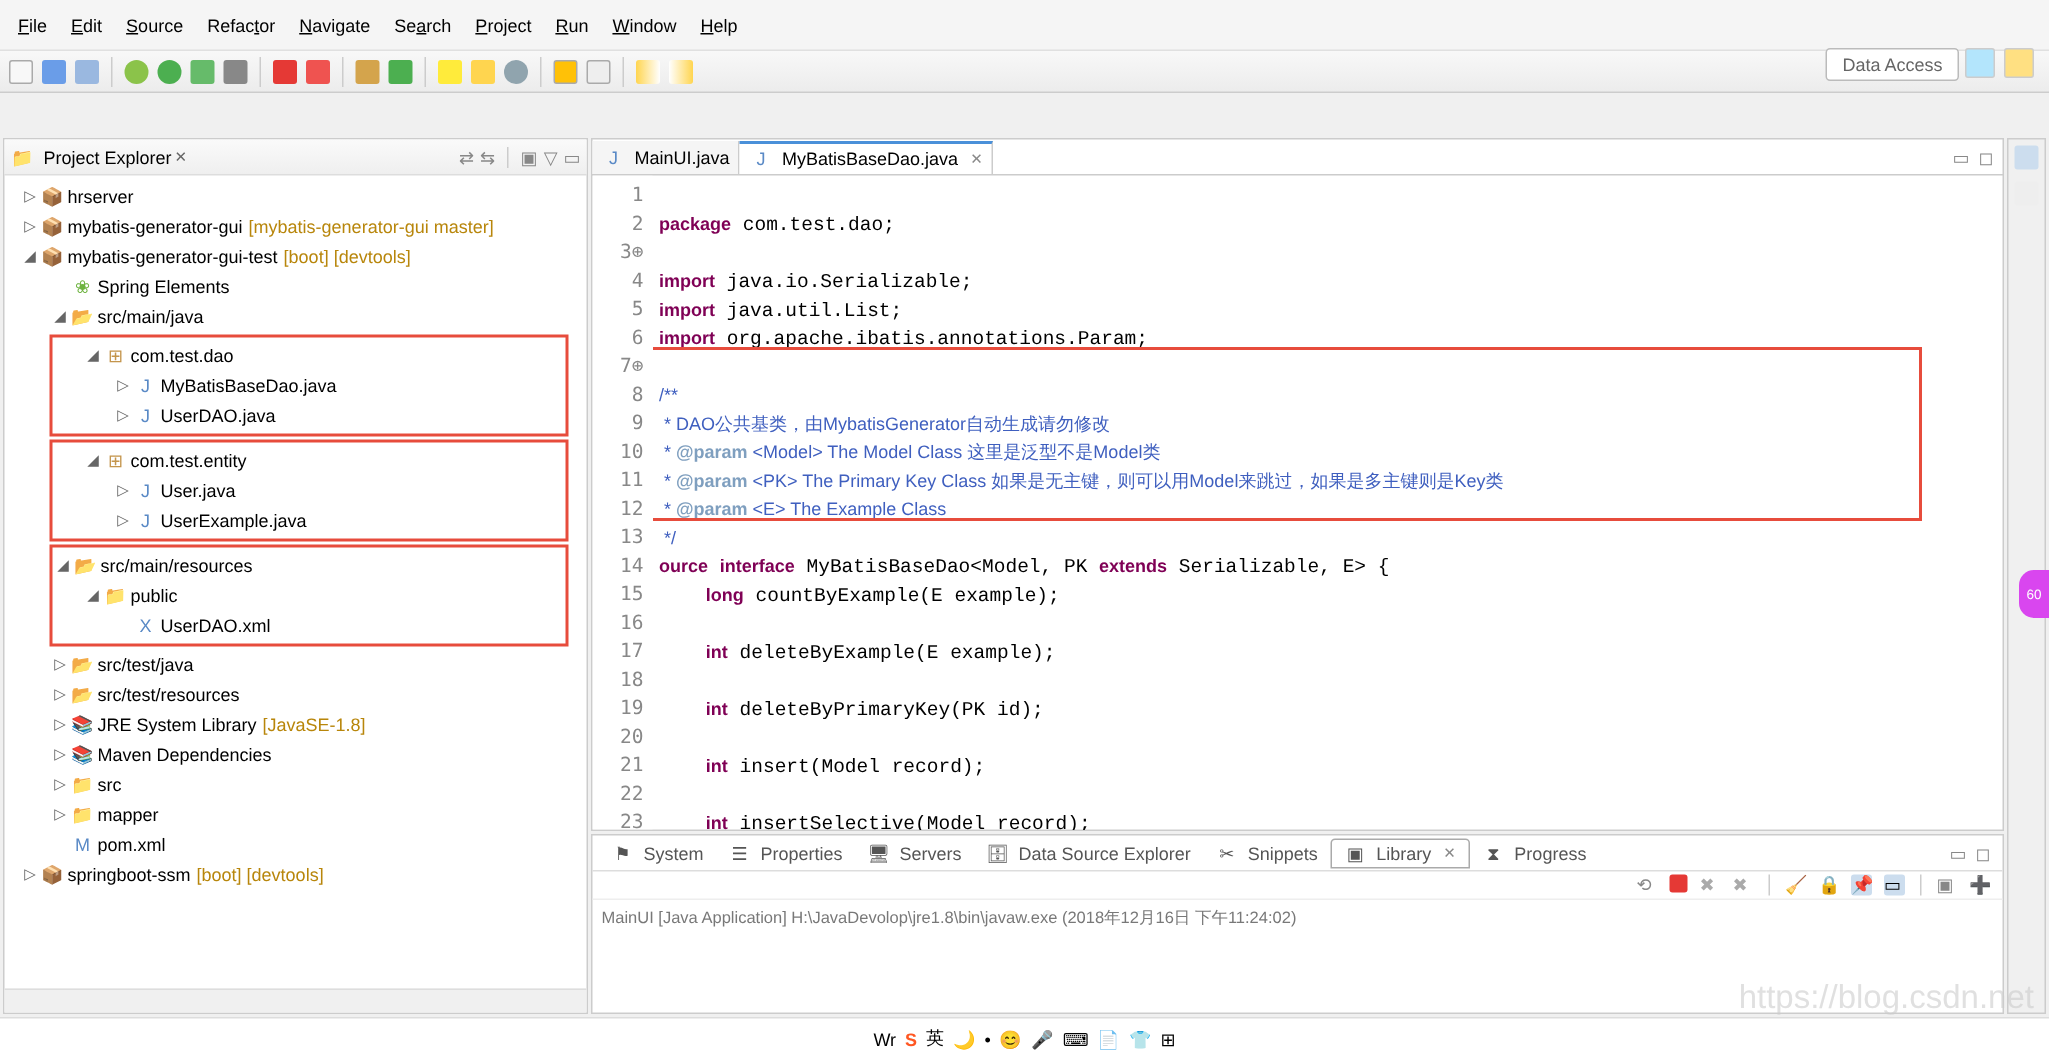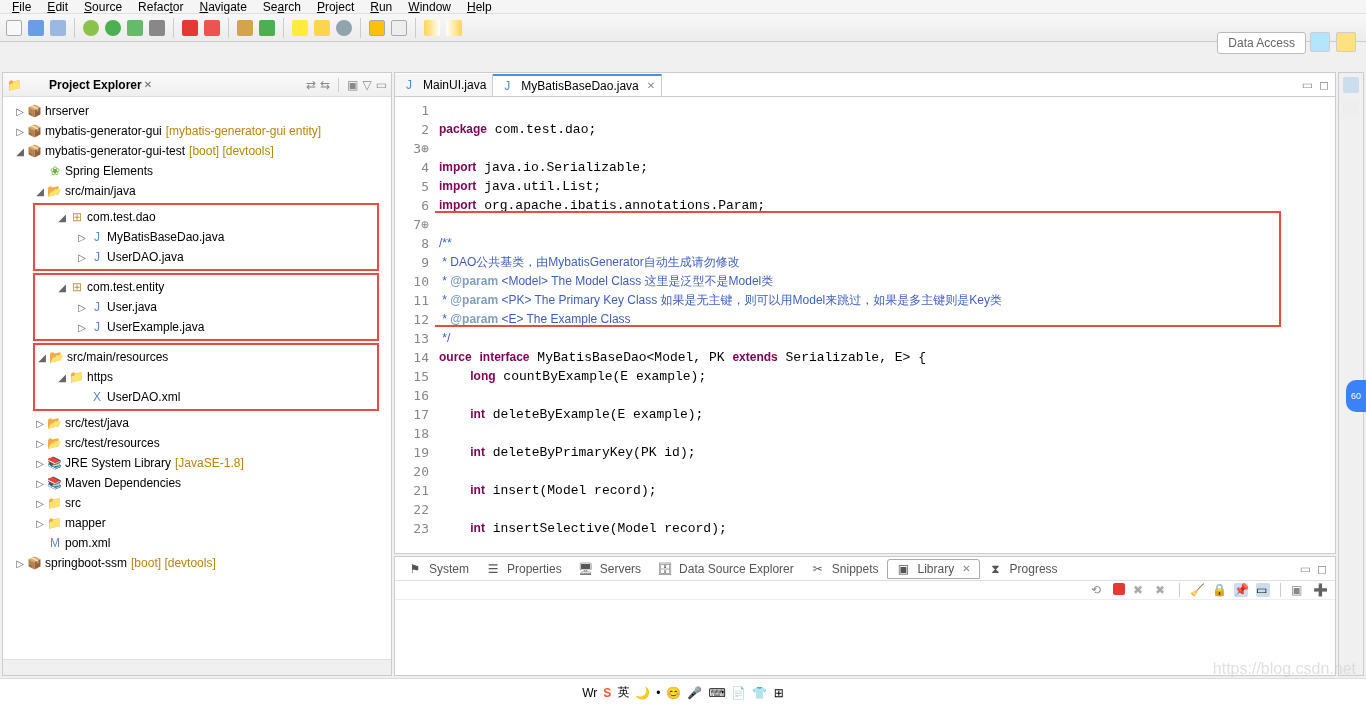--- a/index.html
+++ b/index.html
@@ -1,29 +1,29 @@
 <!DOCTYPE html>
 <html><head>
 <meta charset="utf-8">
 <style>
 * { margin: 0; padding: 0; box-sizing: border-box; font-family: "Microsoft YaHei", sans-serif; font-size: 12px; }
 body { background: #f0f0f0; width: 1366px; height: 706px; overflow: hidden; display: flex; flex-direction: column; }
-.menubar { background: #f5f5f5; height: 14px; display: flex; align-items: center; padding: 0 4px; border-bottom: 1px solid #e0e0e0; }
+.menubar { background: #f5f5f5; height: 34px; display: flex; align-items: center; padding: 0 4px; border-bottom: 1px solid #e0e0e0; }
 .menubar span { padding: 2px 8px; cursor: default; }
 .menubar span u { text-decoration: underline; }
 .toolbar { background: linear-gradient(#f8f8f8,#ececec); height: 28px; display: flex; align-items: center; padding: 0 4px; gap: 2px; border-bottom: 1px solid #ccc; position: relative; }
 .ticon { width: 16px; height: 16px; display: inline-block; border-radius: 2px; margin: 0 2px; }
 .sep { width: 1px; height: 20px; background: #ccc; margin: 0 4px; }
 .quick-access { position: absolute; right: 60px; top: 32px; border: 1px solid #bbb; background: #fff; padding: 3px 10px; border-radius: 3px; font-size: 12px; color: #666; }
 .qa-btn { position: absolute; right: 8px; top: 32px; display: flex; gap: 2px; }
 .qa-btn .ticon { border: 1px solid #ccc; width: 20px; height: 20px; }
 .main-area { display: flex; flex: 1; min-height: 0; padding-top: 28px; }
 .explorer-panel { width: 390px; background: #fff; border: 1px solid #ccc; margin: 2px; display: flex; flex-direction: column; }
 .panel-header { display: flex; align-items: center; border-bottom: 1px solid #ddd; padding: 2px 4px; background: linear-gradient(#fafafa,#efefef); height: 24px; }
-.panel-title { font-weight: bold; padding-left: 4px; margin-left: 20px; }
+.panel-title { font-weight: normal; padding-left: 4px; }
 .panel-x { margin-left: 2px; color: #666; font-size: 10px; }
 .panel-tools { margin-left: auto; display: flex; gap: 4px; align-items: center; }
 .tree { flex: 1; overflow: auto; padding: 4px 0 4px 2px; user-select: none; }
 .tree-item { display: flex; align-items: center; height: 20px; white-space: nowrap; }
 .twisty { width: 14px; text-align: center; color: #666; font-size: 10px; cursor: pointer; }
 .ticon-sm { width: 16px; height: 14px; display: inline-block; margin-right: 2px; text-align: center; }
 .label-main { color: #000; }
 .label-decor { color: #b8860b; margin-left: 4px; }
 .highlight-box { border: 2px solid #e74c3c; margin: 2px 12px 2px 28px; padding: 2px 0; }
 .editor-panel { flex: 1; display: flex; flex-direction: column; margin: 2px 2px 2px 0; min-width: 0; }
@@ -40,22 +40,22 @@
 .code-highlight-box { position: absolute; border: 2px solid #e74c3c; pointer-events: none; }
 .bottom-panel { height: 120px; background: #fff; border: 1px solid #ccc; margin-top: 2px; display: flex; flex-direction: column; }
 .view-tabs { display: flex; align-items: center; padding: 2px 4px; border-bottom: 1px solid #ddd; height: 24px; }
 .view-tab { display: flex; align-items: center; padding: 2px 8px; gap: 4px; color: #555; }
 .view-tab.active { border: 1px solid #aaa; border-radius: 3px 3px 0 0; background: #fff; }
 .console-tools { display: flex; gap: 4px; justify-content: flex-end; padding: 2px 6px; border-bottom: 1px solid #eee; }
 .console-body { flex: 1; padding: 4px 6px; color: #787878; font-size: 11px; overflow: auto; }
 .right-sidebar { width: 26px; background: #f0f0f0; border: 1px solid #ccc; margin: 2px 2px 2px 0; display: flex; flex-direction: column; align-items: center; padding-top: 4px; gap: 8px; }
 .scroll-h { height: 16px; background: #f0f0f0; border-top: 1px solid #ddd; }
 .taskbar { height: 28px; background: #fff; border-top: 1px solid #ddd; display: flex; align-items: center; padding: 0 8px; gap: 6px; justify-content: center; }
-.badge { position: absolute; right: 0; top: 380px; width: 20px; height: 32px; background: #3b82f6; border-radius: 10px 0 0 10px; color: #fff; font-size: 9px; display: flex; align-items: center; justify-content: center; }
-.watermark { position: absolute; right: 10px; bottom: 28px; color: #ccc; font-size: 16px; font-family: Arial; opacity: 0.6; pointer-events: none; }
+.badge { position: absolute; right: 0; top: 380px; width: 20px; height: 32px; background: #d946ef; border-radius: 10px 0 0 10px; color: #fff; font-size: 9px; display: flex; align-items: center; justify-content: center; }
+.watermark { position: absolute; right: 10px; bottom: 28px; color: #ccc; font-size: 22px; font-family: Arial; opacity: 0.6; pointer-events: none; }
 </style>
 </head>
 <body>
 
 <div class="menubar">
   <span><u>F</u>ile</span>
   <span><u>E</u>dit</span>
   <span><u>S</u>ource</span>
   <span>Refac<u>t</u>or</span>
   <span><u>N</u>avigate</span>
@@ -118,21 +118,21 @@
     <div class="tree">
       <div class="tree-item" style="padding-left:8px">
           <span class="twisty">▷</span>
           <span class="ticon-sm">📦</span>
           <span class="label-main">hrserver</span>
         </div>
       <div class="tree-item" style="padding-left:8px">
           <span class="twisty">▷</span>
           <span class="ticon-sm">📦</span>
           <span class="label-main">mybatis-generator-gui</span>
-          <span class="label-decor">[mybatis-generator-gui entity]</span>
+          <span class="label-decor">[mybatis-generator-gui master]</span>
         </div>
       <div class="tree-item" style="padding-left:8px">
           <span class="twisty">◢</span>
           <span class="ticon-sm">📦</span>
           <span class="label-main">mybatis-generator-gui-test</span>
           <span class="label-decor">[boot] [devtools]</span>
         </div>
       <div class="tree-item" style="padding-left:28px">
           <span class="twisty"></span>
           <span class="ticon-sm" style="color:#6db33f">❀</span>
@@ -180,21 +180,21 @@
       </div>
       <div class="highlight-box">
         <div class="tree-item" style="padding-left:0px">
             <span class="twisty">◢</span>
             <span class="ticon-sm">📂</span>
             <span class="label-main">src/main/resources</span>
           </div>
         <div class="tree-item" style="padding-left:20px">
             <span class="twisty">◢</span>
             <span class="ticon-sm" style="color:#e8a33d">📁</span>
-            <span class="label-main">https</span>
+            <span class="label-main">public</span>
           </div>
         <div class="tree-item" style="padding-left:40px">
             <span class="twisty"></span>
             <span class="ticon-sm" style="color:#5a8ac6">X</span>
             <span class="label-main">UserDAO.xml</span>
           </div>
       </div>
 
       <div class="tree-item" style="padding-left:28px">
           <span class="twisty">▷</span>
@@ -329,20 +329,21 @@
         <span class="ticon" style="width:14px;height:14px;color:#aaa">✖</span>
         <span class="sep" style="height:14px"></span>
         <span class="ticon" style="width:14px;height:14px;color:#888">🧹</span>
         <span class="ticon" style="width:14px;height:14px;color:#888">🔒</span>
         <span class="ticon" style="width:14px;height:14px;background:#cde">📌</span>
         <span class="ticon" style="width:14px;height:14px;background:#cde">▭</span>
         <span class="sep" style="height:14px"></span>
         <span class="ticon" style="width:14px;height:14px;color:#888">▣</span>
         <span class="ticon" style="width:14px;height:14px;color:#888">➕</span>
       </div>
+      <div class="console-body">MainUI [Java Application] H:\JavaDevolop\jre1.8\bin\javaw.exe (2018年12月16日 下午11:24:02)</div>
     </div>
   </div>
 
   <div class="right-sidebar">
     <span class="ticon" style="background:#cde"></span>
     <span class="ticon" style="background:#eee"></span>
   </div>
 </div>
 
 <div class="badge">60</div>

